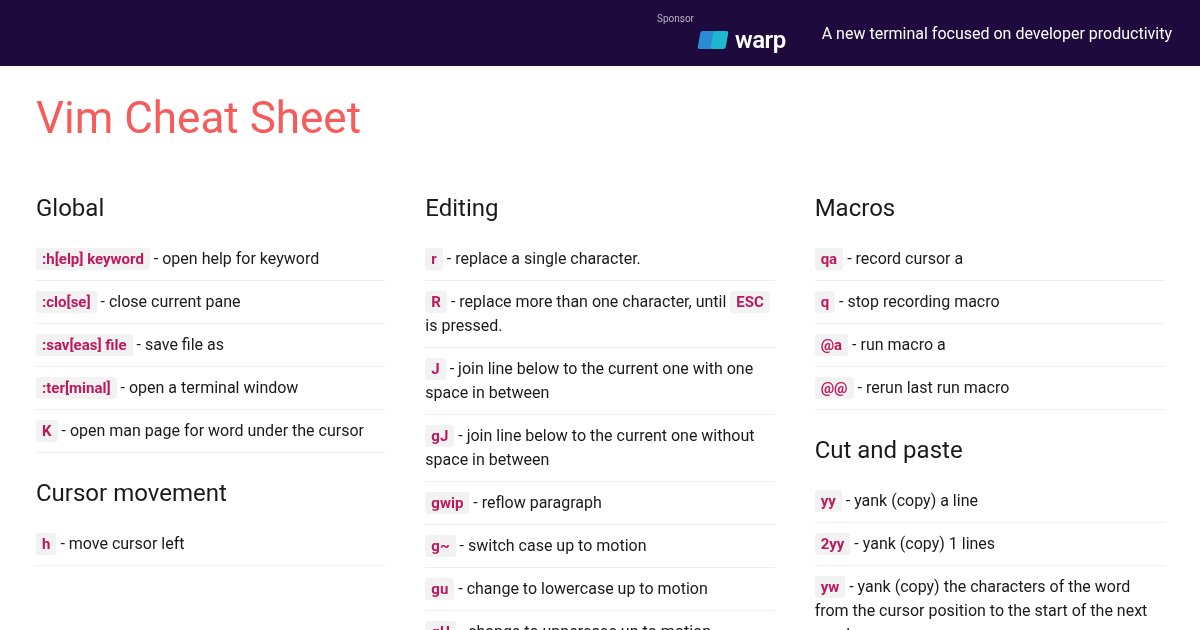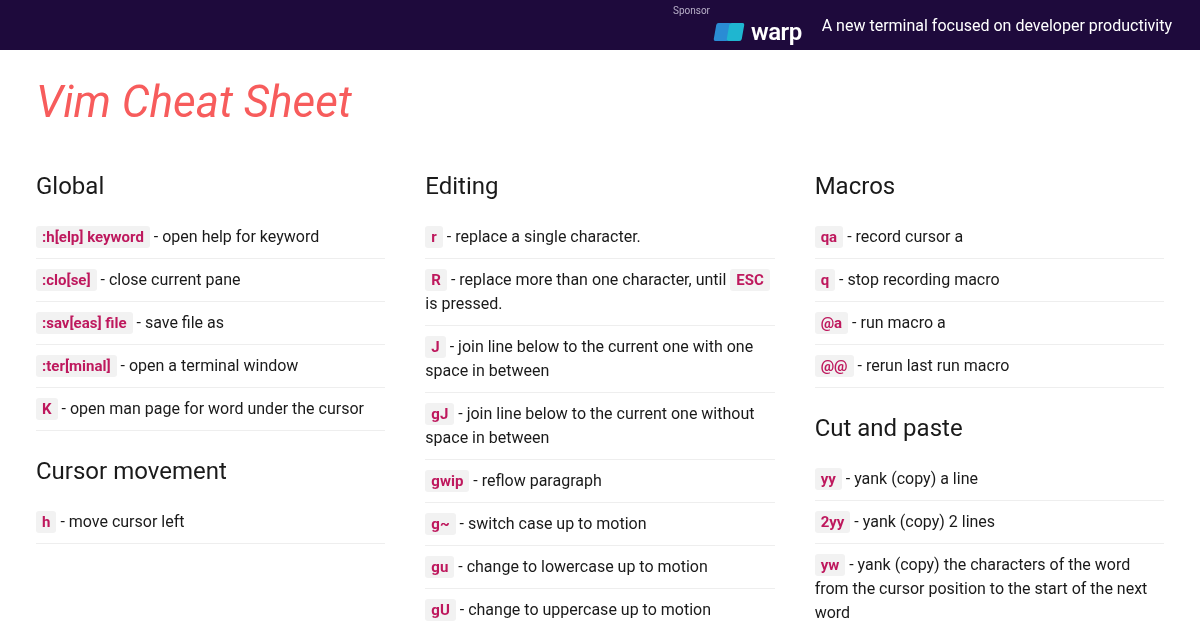--- a/index.html
+++ b/index.html
@@ -6,26 +6,26 @@
   body {
     font-family: -apple-system, BlinkMacSystemFont, "Segoe UI", Roboto, "Helvetica Neue", Arial, sans-serif;
     background: #ffffff;
     color: #1a1a1a;
     width: 1200px;
     height: 630px;
     overflow: hidden;
   }
   .sponsor-bar {
     background: #1e0a3c;
-    height: 50px;
+    height: 66px;
     display: flex;
     align-items: center;
     justify-content: flex-end;
     padding: 0 28px 0 0;
-    gap: 20px;
+    gap: 36px;
   }
   .sponsor-block {
     display: flex;
     flex-direction: column;
     align-items: flex-start;
   }
   .sponsor-label {
     color: #b8b0c8;
     font-size: 10px;
     margin-left: 2px;
@@ -59,22 +59,21 @@
     color: #ffffff;
     font-size: 16px;
   }
   .content {
     padding: 26px 36px 0 36px;
   }
   .page-title {
     color: #f75c5c;
     font-size: 44px;
     font-weight: 400;
-    margin-bottom: 22px;
-    font-style: italic;
+    margin-bottom: 28px;
   }
   .columns {
     display: flex;
     gap: 40px;
   }
   .col {
     flex: 1;
     min-width: 0;
   }
   .section-title {
@@ -224,21 +223,21 @@
         <span class="desc"> - <span>rerun last run macro</span></span>
       </div>
 
       <h2 class="section-title mt">Cut and paste</h2>
       <div class="cmd-row">
         <kbd>yy</kbd>
         <span class="desc"> - <span>yank (copy) a line</span></span>
       </div>
       <div class="cmd-row">
         <kbd>2yy</kbd>
-        <span class="desc"> - <span>yank (copy) 2 lines</span></span>
+        <span class="desc"> - <span>yank (copy) 1 lines</span></span>
       </div>
       <div class="cmd-row">
         <kbd>yw</kbd>
         <span class="desc"> - <span>yank (copy) the characters of the word from the cursor position to the start of the next word</span></span>
       </div>
 
     </div>
 
   </div>
 </div>

